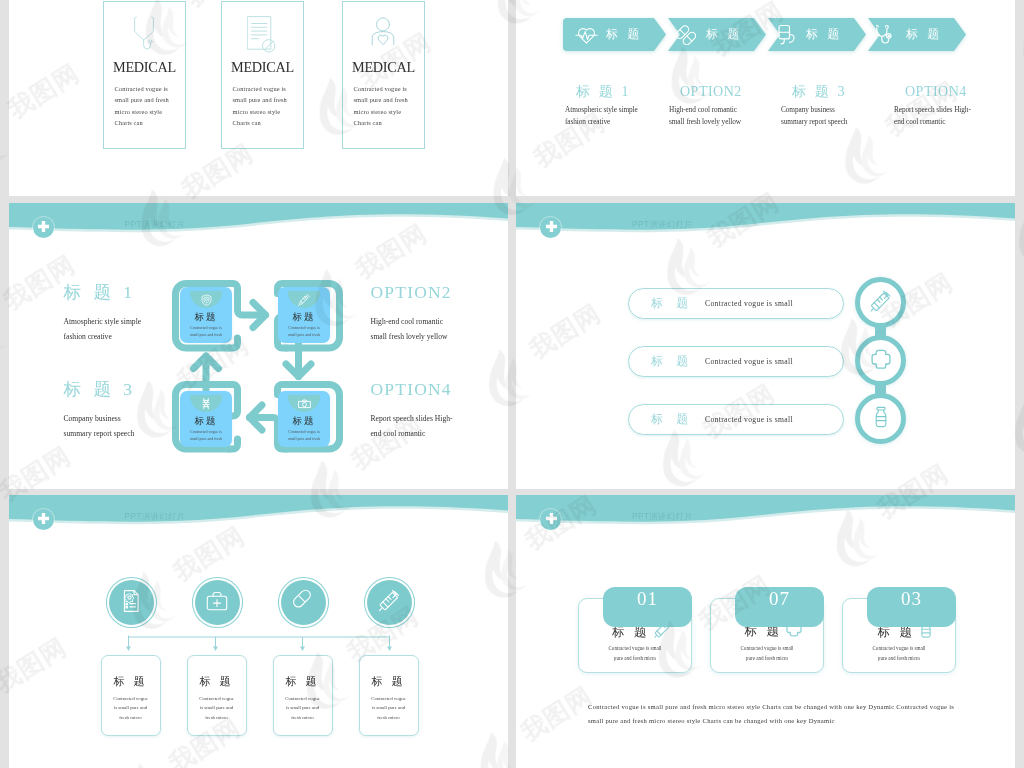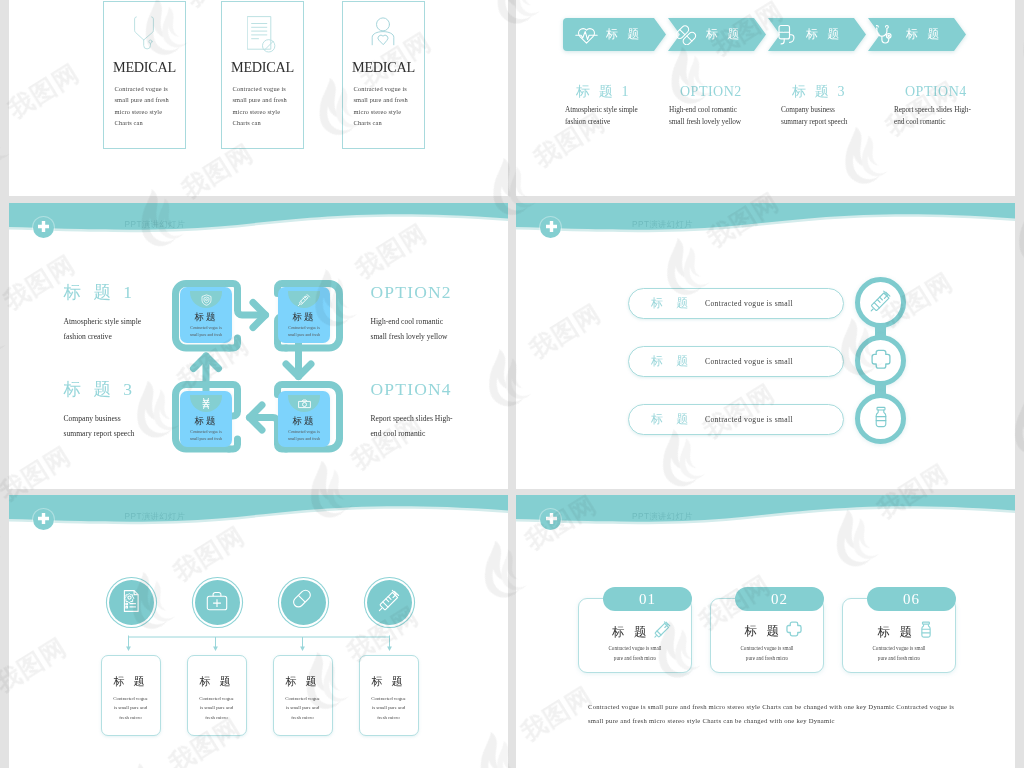--- a/index.html
+++ b/index.html
@@ -82,22 +82,22 @@
           box-shadow:0 1px 3px rgba(160,210,215,.3);}
   .s5card .t{position:absolute;left:0;right:0;top:18px;text-align:center;
           font-size:11px;color:#2f2f2f;letter-spacing:3px;font-family:"Liberation Sans",sans-serif;}
   .s5card .b{position:absolute;left:3px;right:3px;top:38px;text-align:center;
           font-size:4.9px;line-height:9.4px;color:#4a4a4a;}
 
   
   .s6card{position:absolute;width:114px;height:75px;border:1px solid #b4e0e2;
           border-radius:9px;background:#fff;box-sizing:border-box;
           box-shadow:0 1px 4px rgba(160,210,215,.3);}
-  .s6tab{position:absolute;width:89px;height:24px;background:#84cfd1;
-         border-radius:12px;color:#fff;font-size:15px;text-align:center;
+  .s6tab{position:absolute;width:89px;height:40px;background:#84cfd1;
+         border-radius:12px;color:#fff;font-size:19px;text-align:center;
          line-height:24px;letter-spacing:1px;z-index:3;
          font-family:"Liberation Serif",serif;}
   .s6card .t{position:absolute;left:13px;right:0;top:22px;text-align:center;
          font-size:12.5px;color:#2f2f2f;letter-spacing:3px;white-space:nowrap;
          font-family:"Liberation Sans",sans-serif;}
   .s6card .t .ti{display:inline-block;vertical-align:-2px;line-height:0;margin-left:-2px;}
   .s6card .b{position:absolute;left:4px;right:4px;top:44px;text-align:center;
          font-size:5.1px;line-height:10px;color:#4a4a4a;
          font-family:"Liberation Serif",serif;letter-spacing:0;}
   .s6foot{position:absolute;font-size:6.62px;line-height:14px;color:#3a3a3a;letter-spacing:.26px;white-space:nowrap;}
@@ -608,36 +608,36 @@
         <path d="M3 10 1.4 11.6a.8.8 0 0 0 0 1.1l2.9 2.9a.8.8 0 0 0 1.1 0L7 14"></path>
               </g>
             </svg></span>
     </div>
     <div class="b">
       <div>Contracted vogue is small</div>
           <div>pure and fresh micro</div>
         </div>
   </div>
 
-  <div class="s6tab" style="left:219px;top:92px;">02</div>
+  <div class="s6tab" style="left:219px;top:92px;">07</div>
   <div class="s6card" style="left:194px;top:103px;">
     <div class="t">
       <span>标 题</span>
       <span class="ti">
         <svg width="16" height="16" viewBox="0 0 15 15">
               <path d="M5.6 1.1h3.8a1.6 1.6 0 0 1 1.6 1.6v1.5h1.5a1.6 1.6 0 0 1 1.6 1.6v3.4a1.6 1.6 0 0 1-1.6 1.6H11v1.5a1.6 1.6 0 0 1-1.6 1.6H5.6A1.6 1.6 0 0 1 4 12.3v-1.5H2.5a1.6 1.6 0 0 1-1.6-1.6V5.8a1.6 1.6 0 0 1 1.6-1.6H4V2.7a1.6 1.6 0 0 1 1.6-1.6z" fill="none" stroke="#8ed3d6" stroke-width="1.25" stroke-linejoin="round"></path>
             </svg></span>
     </div>
     <div class="b">
       <div>Contracted vogue is small</div>
           <div>pure and fresh micro</div>
         </div>
   </div>
 
-  <div class="s6tab" style="left:351px;top:92px;">06</div>
+  <div class="s6tab" style="left:351px;top:92px;">03</div>
   <div class="s6card" style="left:326px;top:103px;">
     <div class="t">
       <span>标 题</span>
       <span class="ti">
         <svg width="14" height="17" viewBox="0 0 13 16">
               <g fill="none" stroke="#8ed3d6" stroke-width="1.1" stroke-linejoin="round">
         <rect x="3.2" y="1" width="6.5" height="2" rx=".6"></rect>
         <path d="M4.2 3v1.3a.7.7 0 0 1-.3.6A2.8 2.8 0 0 0 2.6 7.3v6.1a1.7 1.7 0 0 0 1.7 1.7h4.4a1.7 1.7 0 0 0 1.7-1.7V7.3a2.8 2.8 0 0 0-1.3-2.4.7.7 0 0 1-.3-.6V3"></path>
         <path d="M2.6 7.8h7.8M2.6 11.2h7.8"></path>
               </g>

